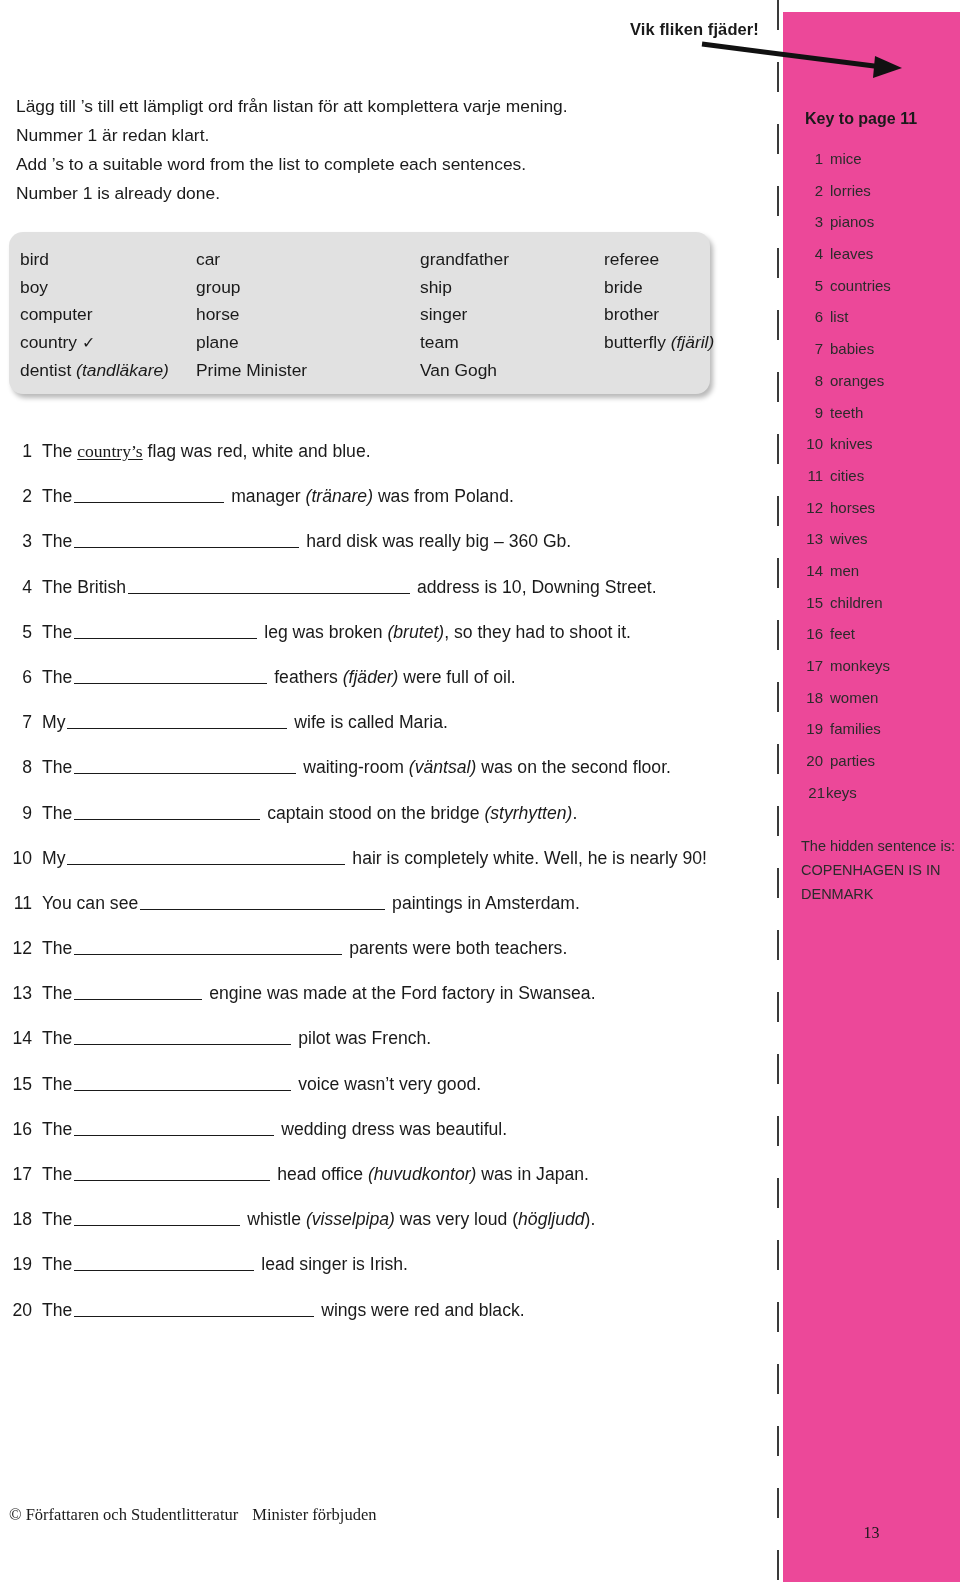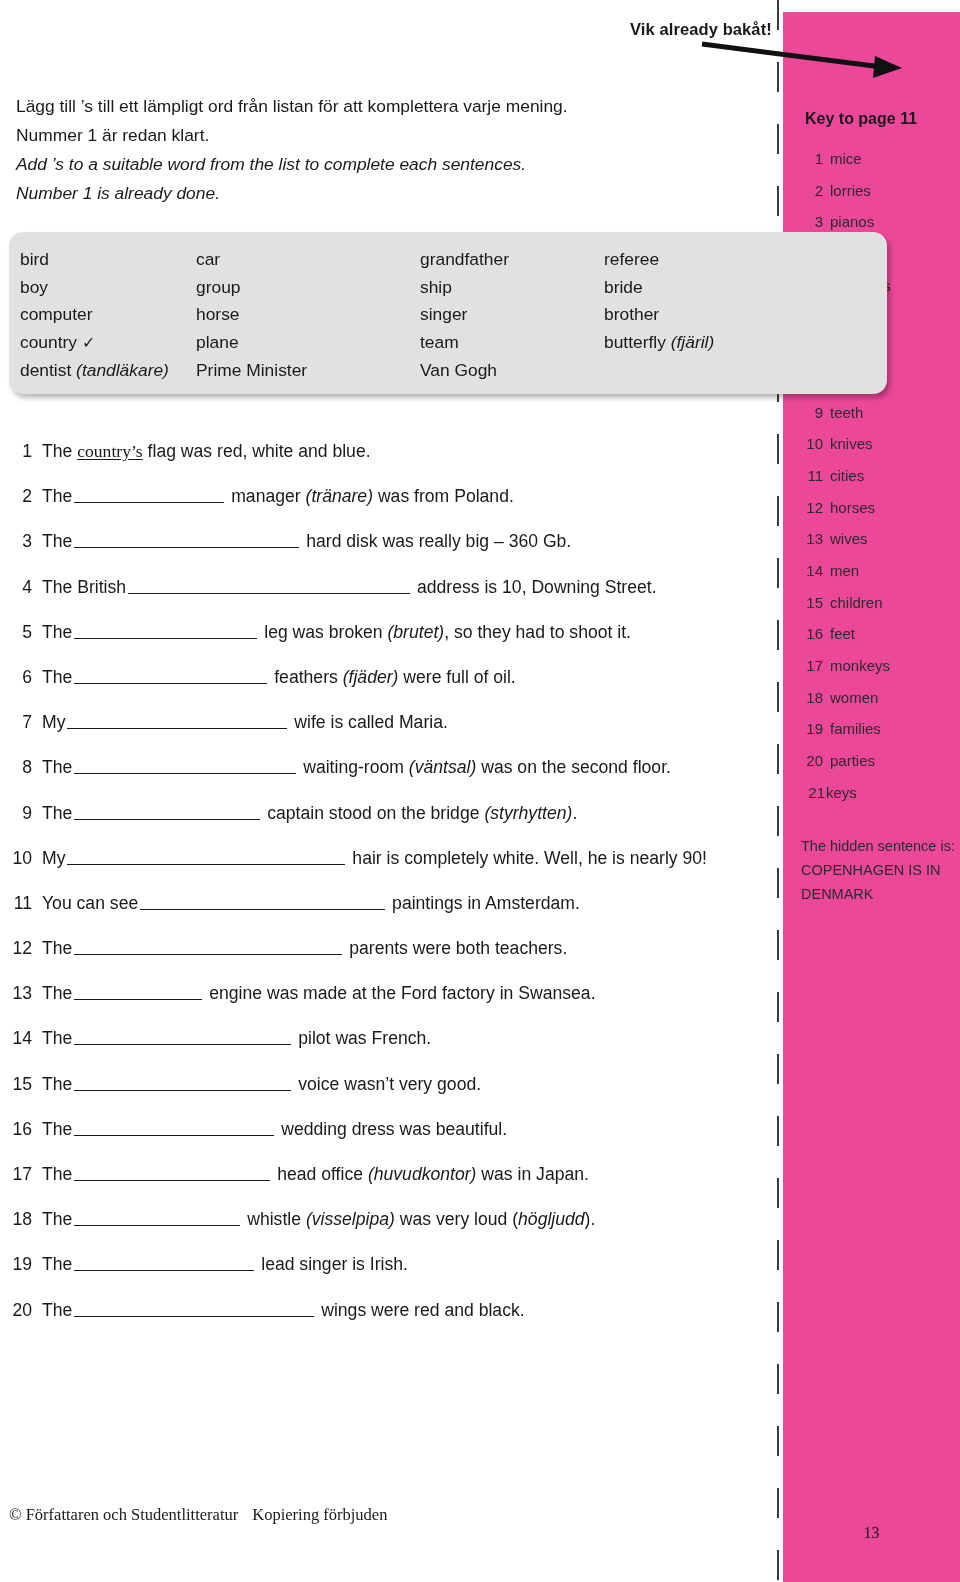--- a/index.html
+++ b/index.html
@@ -136,28 +136,28 @@
   #instructions {
     position: absolute;
     left: 16px;
     top: 92px;
     width: 740px;
     font-size: 17.4px;
     line-height: 29px;
     color: #1a1a1a;
   }
   #instructions .sv { font-style: normal; }
-  #instructions .en { font-style: italic; }
+  #instructions .en { }
 
   
   #word-box {
     position: absolute;
     left: 9px;
     top: 232px;
-    width: 878px;
+    width: 701px;
     height: 162px;
     background: #e1e1e1;
     border-radius: 14px;
     box-shadow: 3px 4px 5px rgba(0,0,0,0.28);
     box-sizing: border-box;
   }
   #word-grid {
     position: absolute;
     left: 11px;
     top: 14px;
@@ -324,21 +324,21 @@
   <div id="hidden-note">
     <span>The hidden sentence is:</span><br>
     <span>COPENHAGEN IS IN DENMARK</span>
   </div>
   <div id="page-number">13</div>
 </div>
 
 <div id="fold-line-inner"></div>
 
 <div id="fold-note">
-  <div id="fold-note-text">Vik already bakåt!</div>
+  <div id="fold-note-text">Vik fliken fjäder!</div>
   <svg id="fold-arrow" width="220" height="46" viewBox="0 0 220 46">
     <path d="M2 6 L182 29" stroke="#111" stroke-width="5" fill="none"></path>
     <path d="M175 18 L202 30 L173 40 Z" fill="#111"></path>
   </svg>
 </div>
 
 <div id="main">
 
   <div id="instructions">
     <div class="sv">Lägg till ’s till ett lämpligt ord från listan för att komplettera varje mening.</div>
@@ -448,16 +448,16 @@
         <div class="ex-num">19</div>
         <div class="ex-body">The<span class="blank" style="width: 180px;"></span> lead singer is Irish.</div>
       </div>
       <div class="ex-item">
         <div class="ex-num">20</div>
         <div class="ex-body">The<span class="blank" style="width: 240px;"></span> wings were red and black.</div>
       </div>
     </div>
 
   <div id="footer">
-    <span>© Författaren och Studentlitteratur</span><span class="sep"></span><span>Kopiering förbjuden</span>
+    <span>© Författaren och Studentlitteratur</span><span class="sep"></span><span>Minister förbjuden</span>
   </div>
 
 </div>
 
 </body></html>

